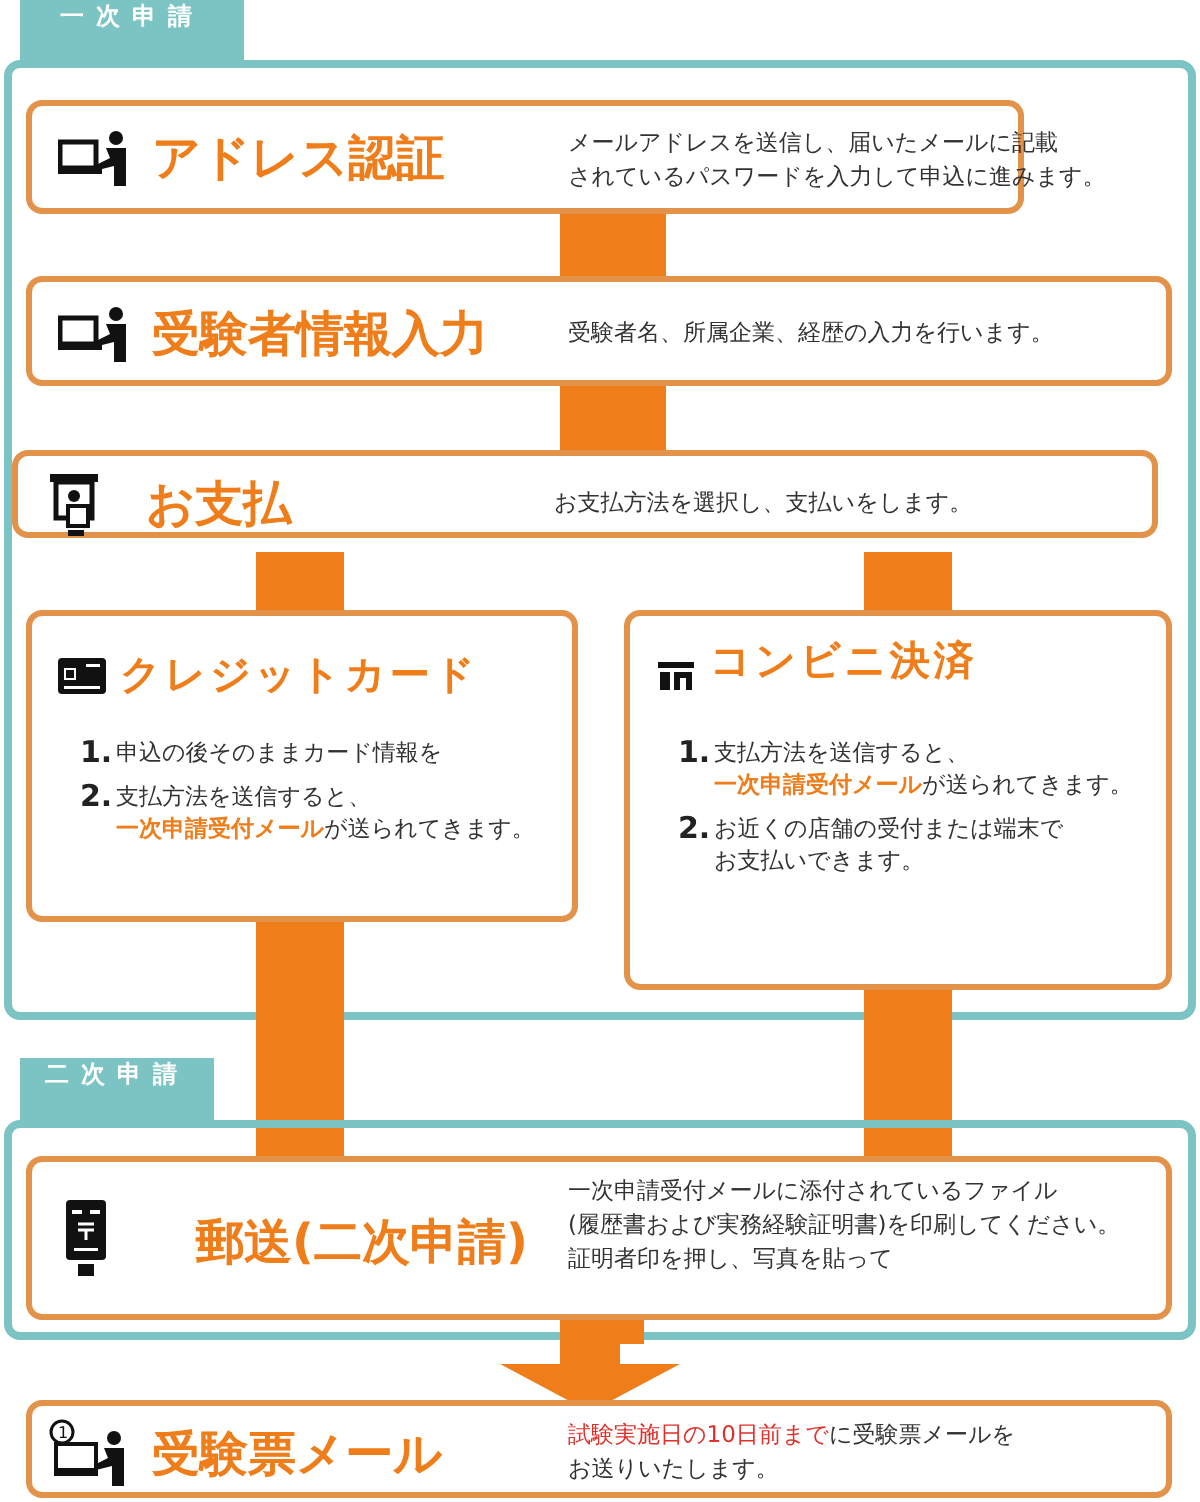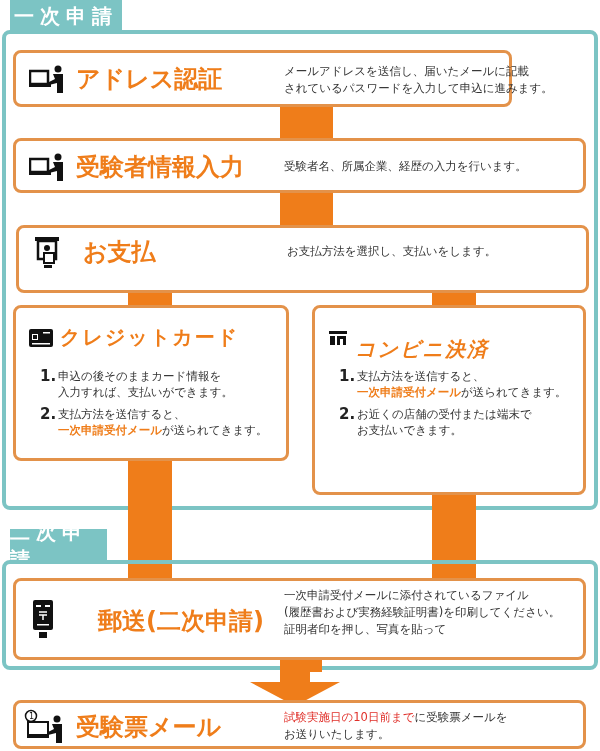--- a/index.html
+++ b/index.html
@@ -1,20 +1,20 @@
 <!DOCTYPE html>
 <html><head>
 <meta charset="utf-8">
 <style>
   * { box-sizing: border-box; margin: 0; padding: 0; }
   body { width: 600px; height: 751px; background: #ffffff; position: relative; overflow: hidden;
          font-family: "DejaVu Sans", "Liberation Sans", sans-serif; color: #333; }
   .abs { position: absolute; }
-  .tab { background: #7cc4c4; color: #fff; font-weight: bold; font-size: 20px; letter-spacing: 6px;
-         display: flex; align-items: center; justify-content: center; }
+  .tab { background: #7cc4c4; color: #fff; font-weight: bold; font-size: 12px; letter-spacing: 6px;
+         display: flex; justify-content: center; }
   .outer { border: 4px solid #7cc4c4; border-radius: 8px; background: #fff; }
   .bar { background: #ef7d1a; }
   .card { border: 3px solid #e3924a; border-radius: 8px; background: #fff; }
   .step-title { color: #ef7d1a; font-weight: bold; font-size: 24px; white-space: nowrap; }
   .desc { font-size: 11.5px; line-height: 17px; color: #333; white-space: nowrap; }
   .icon { display: flex; align-items: center; justify-content: center; }
   .sub-title { color: #ef7d1a; font-weight: bold; font-size: 20px; letter-spacing: 2px; white-space: nowrap; }
   .list { font-size: 11.5px; line-height: 16px; }
   .list-item { display: flex; margin-bottom: 6px; }
   .num { font-weight: bold; font-size: 15px; width: 18px; flex-shrink: 0; color: #222; }
@@ -58,21 +58,21 @@
         <rect x="1" y="6" width="18" height="13" fill="none" stroke="#111" stroke-width="2.5"></rect>
         <rect x="0" y="19" width="22" height="3" fill="#111"></rect>
         <circle cx="29" cy="4" r="3.5" fill="#111"></circle>
         <path d="M24 9h10v19h-6v-10l-8 2v-3l6-3z" fill="#111"></path>
       </svg>
   </div>
   <div class="abs step-title" style="left:60px; top:10px;">受験者情報入力</div>
   <div class="abs desc" style="left:268px; top:17px;">受験者名、所属企業、経歴の入力を行います。</div>
 </div>
 
-<div class="abs card" style="left:16px; top:225px; width:573px; height:68px;">
+<div class="abs card" style="left:6px; top:225px; width:573px; height:44px;">
   <div class="abs icon" style="left:14px; top:8px; width:28px; height:34px;">
     <svg width="24" height="32" viewBox="0 0 24 32">
         <rect x="0" y="0" width="24" height="4" fill="#111"></rect>
         <rect x="3" y="4" width="18" height="18" fill="none" stroke="#111" stroke-width="2.5"></rect>
         <circle cx="12" cy="11" r="3" fill="#111"></circle>
         <path d="M9 16h10v10h-10z" fill="#fff" stroke="#111" stroke-width="2"></path>
         <rect x="9" y="28" width="8" height="3" fill="#111"></rect>
       </svg>
   </div>
   <div class="abs step-title" style="left:64px; top:8px;">お支払</div>
@@ -88,42 +88,41 @@
         <rect x="3" y="14" width="18" height="1.5" fill="#fff"></rect>
         <rect x="14" y="3" width="7" height="1.5" fill="#fff"></rect>
       </svg>
   </div>
   <div class="abs sub-title" style="left:44px; top:16px;">クレジットカード</div>
   <div class="abs list" style="left:24px; top:60px;">
     <div class="list-item">
       <span class="num">1.</span>
       <div>
         <div>申込の後そのままカード情報を</div>
-        <div>入力すれば、支払いができます。</div>
       </div>
     </div>
     <div class="list-item">
       <span class="num">2.</span>
       <div>
         <div>支払方法を送信すると、</div>
         <div><span class="hl">一次申請受付メール</span><span>が送られてきます。</span></div>
       </div>
     </div>
   </div>
 </div>
 
 <div class="abs card" style="left:312px; top:305px; width:274px; height:190px;">
   <div class="abs icon" style="left:12px; top:20px; width:22px; height:20px;">
     <svg width="18" height="14" viewBox="0 0 18 14">
         <rect x="0" y="0" width="18" height="3" fill="#111"></rect>
         <rect x="1" y="5" width="5" height="9" fill="#111"></rect>
         <path d="M8 5h9v9h-3v-6h-3v6h-3z" fill="#111"></path>
       </svg>
   </div>
-  <div class="abs sub-title" style="left:40px; top:28px;font-style:italic;">コンビニ決済</div>
+  <div class="abs sub-title" style="left:40px; top:9px;">コンビニ決済</div>
   <div class="abs list" style="left:24px; top:60px;">
     <div class="list-item">
       <span class="num">1.</span>
       <div>
         <div>支払方法を送信すると、</div>
         <div><span class="hl">一次申請受付メール</span><span>が送られてきます。</span></div>
       </div>
     </div>
     <div class="list-item">
       <span class="num">2.</span>

